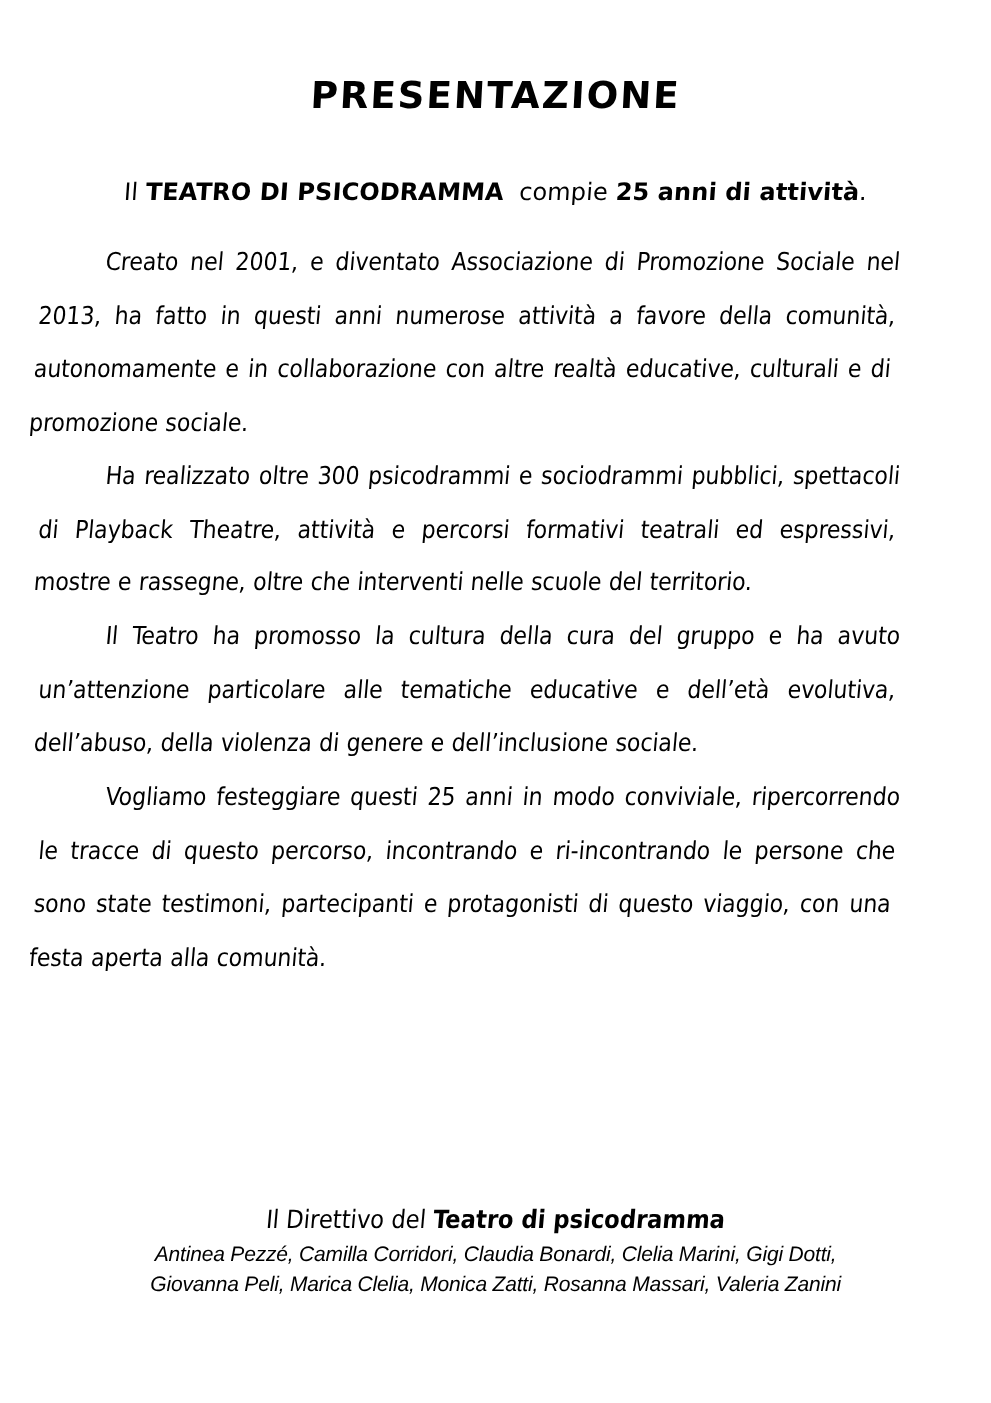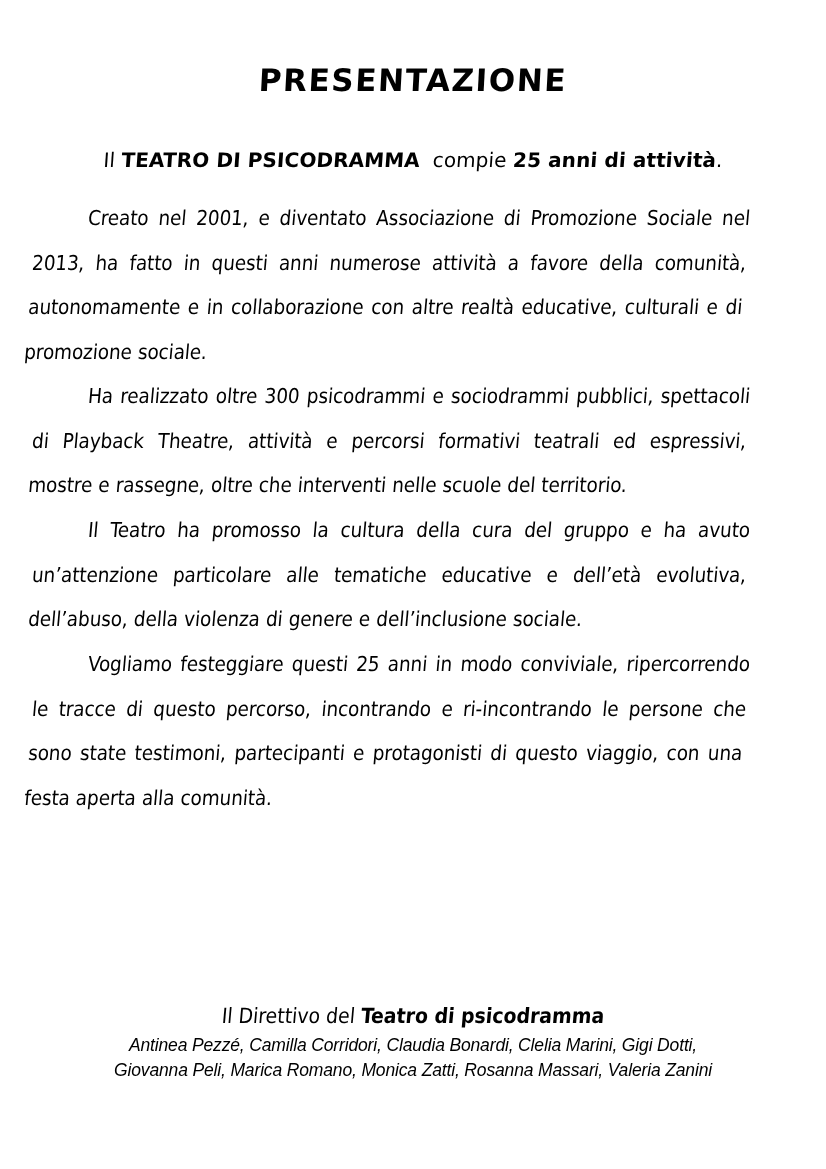--- a/index.html
+++ b/index.html
@@ -125,16 +125,16 @@
     <p class="para"><span class="ind"></span><span>Creato nel 2001, e diventato Associazione di Promozione Sociale nel 2013, ha fatto in questi anni numerose attività a favore della comunità, autonomamente e in collaborazione con altre realtà educative, culturali e di promozione sociale.</span></p>
     <p class="para"><span class="ind"></span><span>Ha realizzato oltre 300  psicodrammi e sociodrammi pubblici, spettacoli di Playback Theatre, attività e percorsi formativi teatrali ed espressivi, mostre e rassegne, oltre che interventi nelle scuole del territorio.</span></p>
     <p class="para"><span class="ind"></span><span>Il Teatro ha promosso la cultura della cura del gruppo e ha avuto un’attenzione particolare alle tematiche educative e dell’età evolutiva, dell’abuso, della violenza di genere e dell’inclusione sociale.</span></p>
     <p class="para"><span class="ind"></span><span>Vogliamo festeggiare questi 25 anni in modo conviviale, ripercorrendo le tracce di questo percorso, incontrando e ri-incontrando le persone che sono state testimoni, partecipanti e protagonisti di questo viaggio, con una festa aperta alla comunità.</span></p>
   </div>
 
   <p class="signature"><span>Il Direttivo del </span><span class="b">Teatro di psicodramma</span></p>
 
   <div class="names">
     <div>Antinea Pezzé, Camilla Corridori, Claudia Bonardi, Clelia Marini, Gigi Dotti,</div>
-    <div>Giovanna Peli, Marica Romano, Monica Zatti, Rosanna Massari, Valeria Zanini</div>
+    <div>Giovanna Peli, Marica Clelia, Monica Zatti, Rosanna Massari, Valeria Zanini</div>
   </div>
 
 </div>
 
 </body></html>

